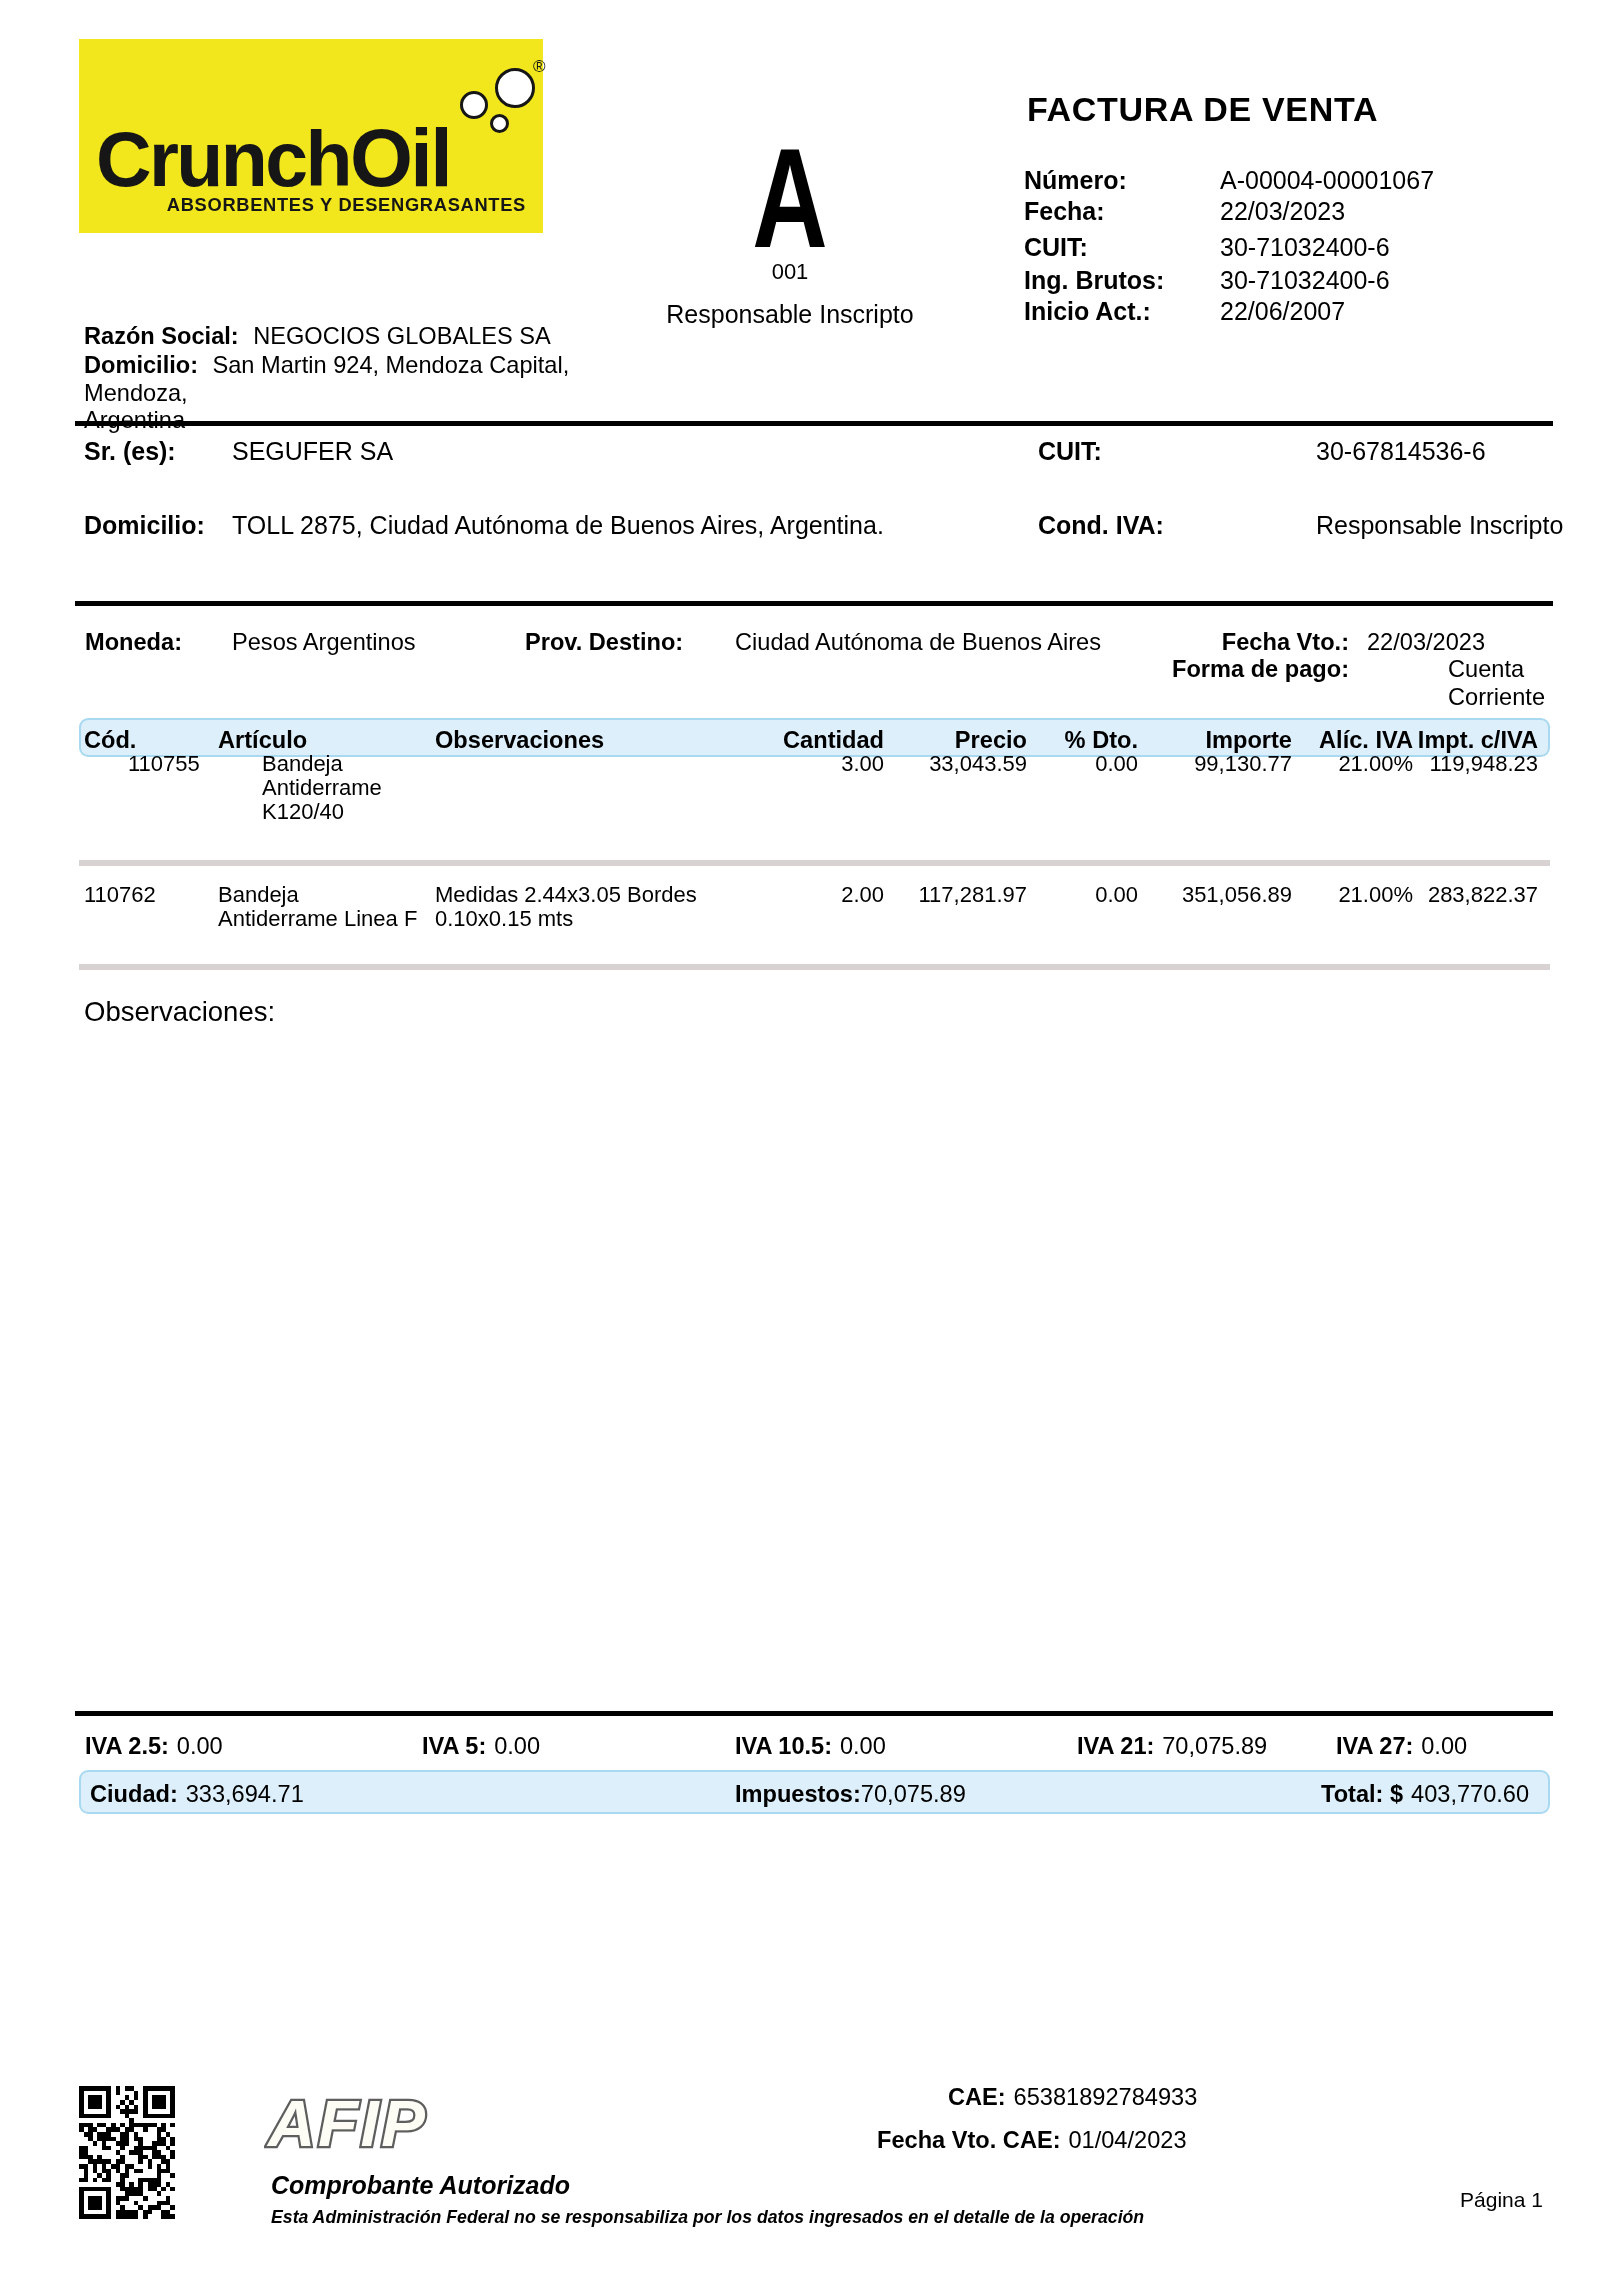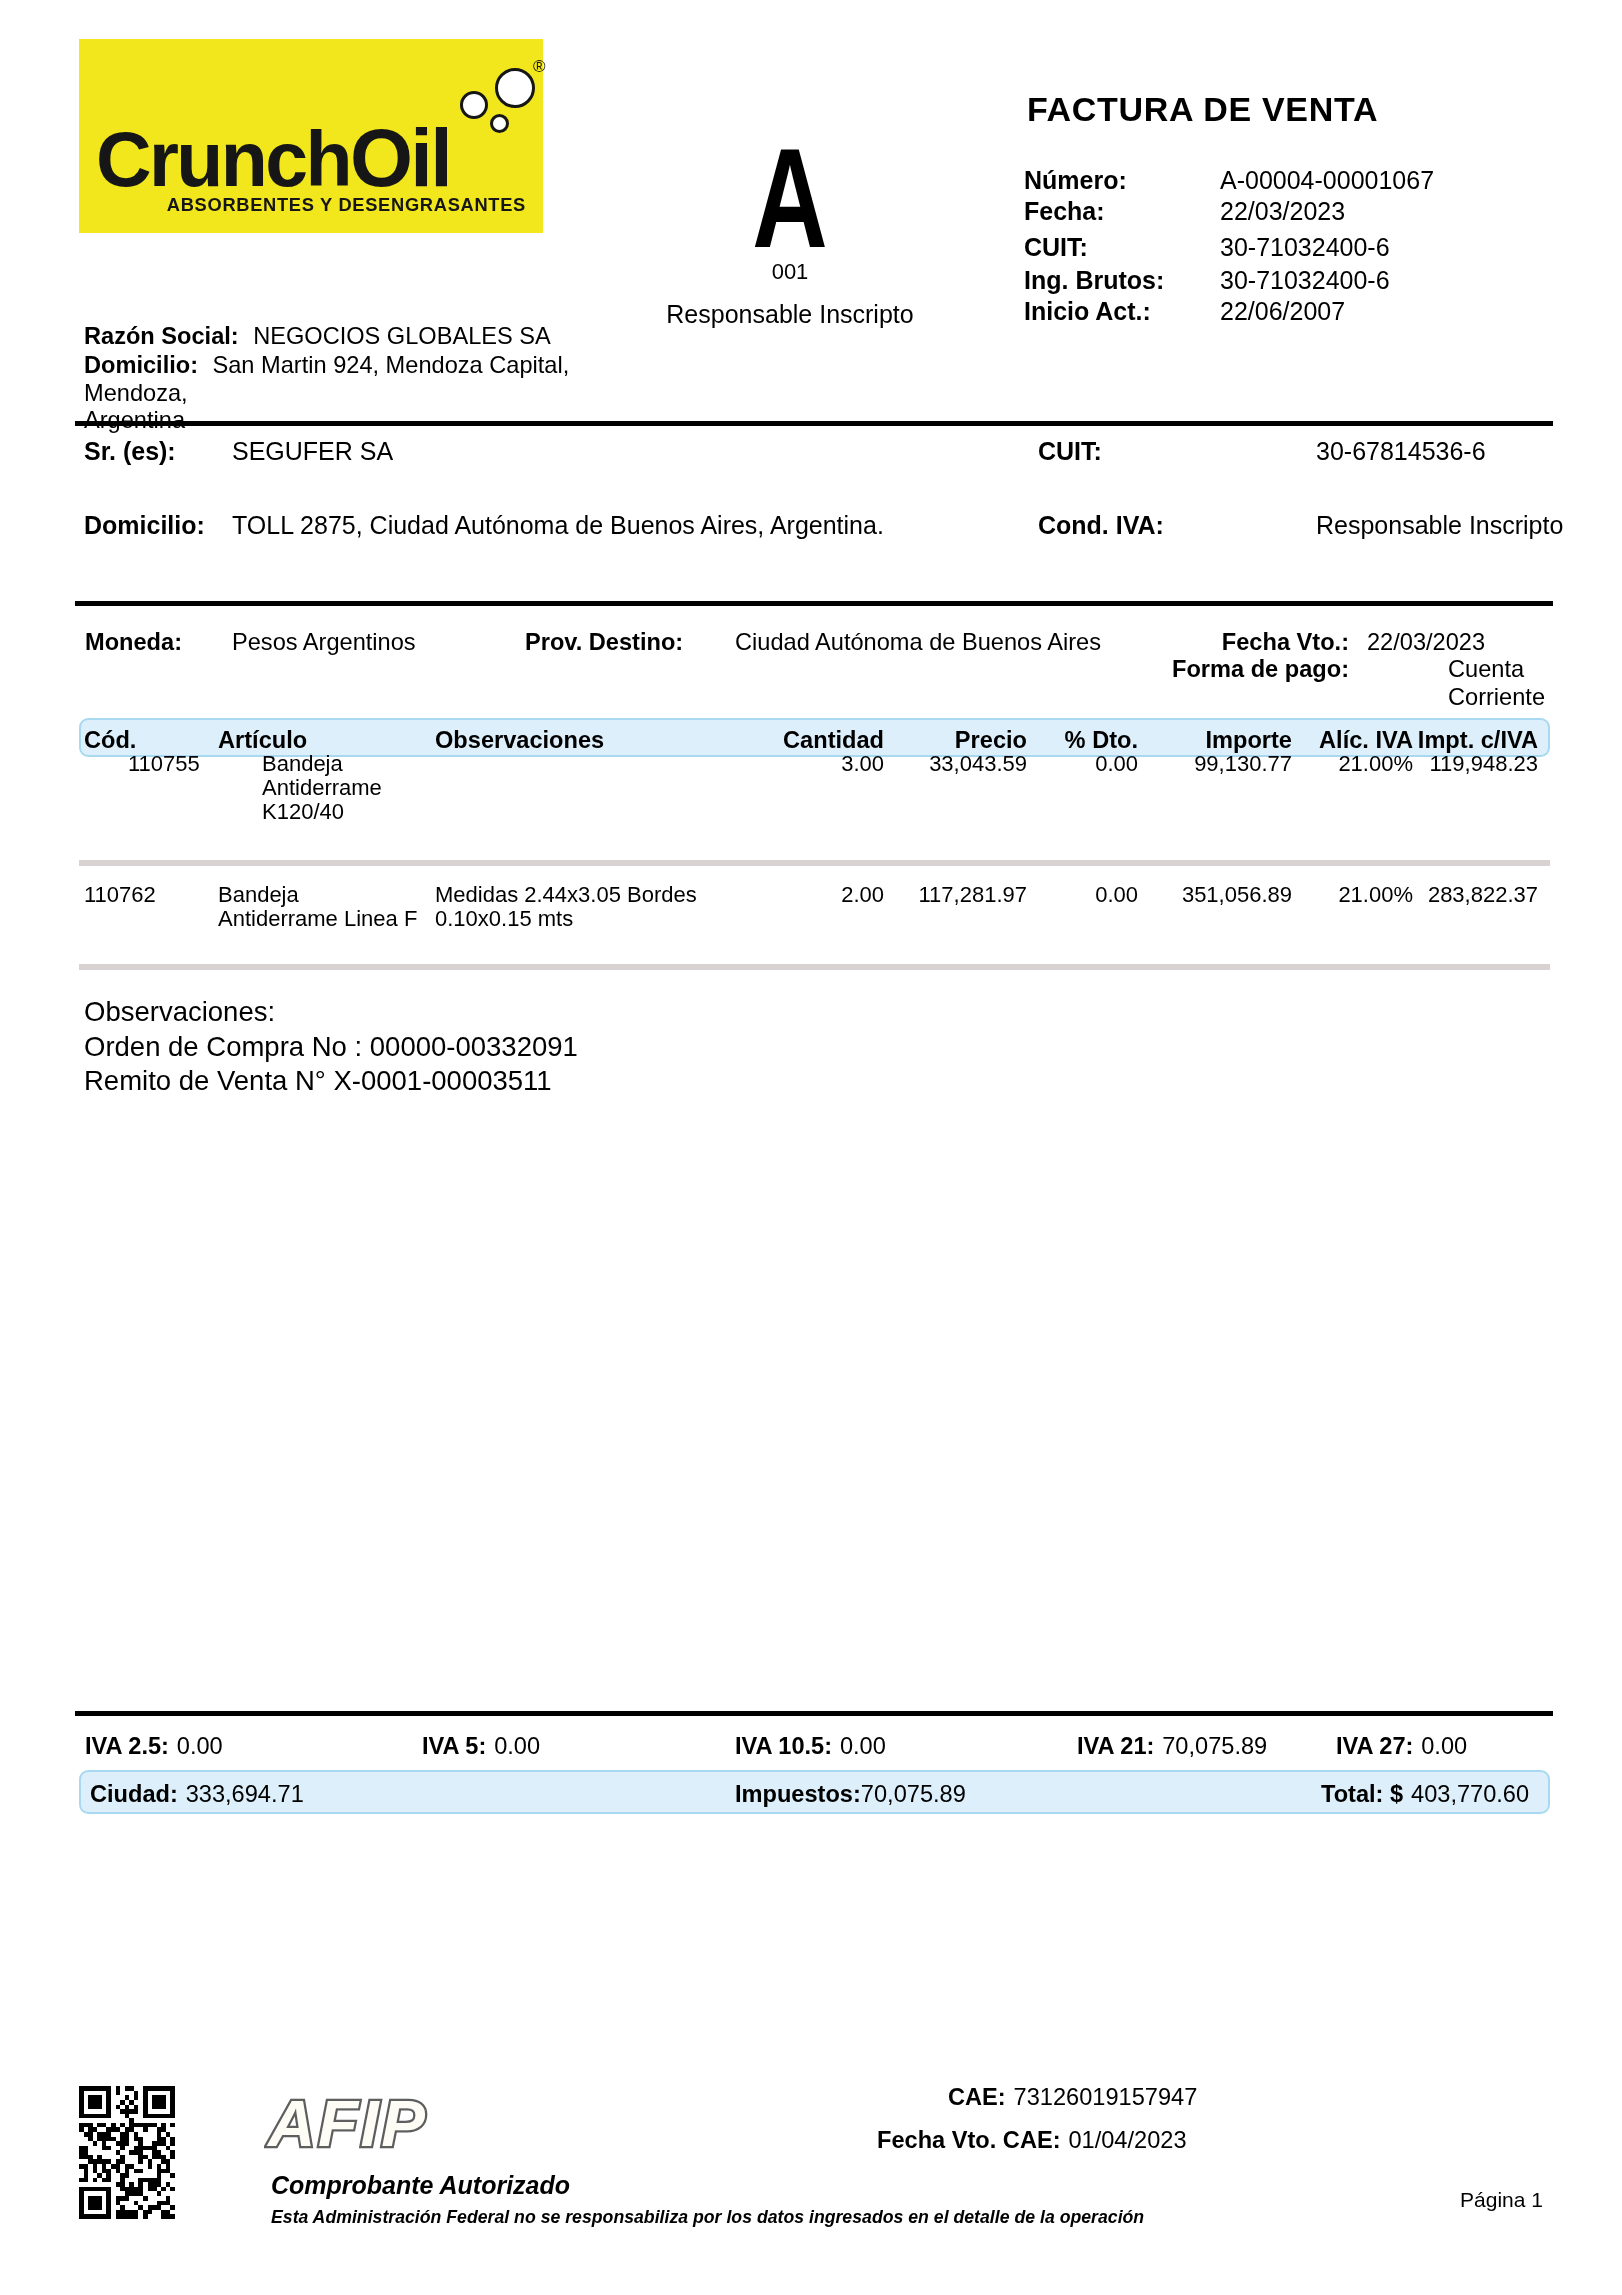--- a/index.html
+++ b/index.html
@@ -171,22 +171,20 @@
   <span class="cell r2 num col-cant">2.00</span>
   <span class="cell r2 num col-precio">117,281.97</span>
   <span class="cell r2 num col-dto">0.00</span>
   <span class="cell r2 num col-imp">351,056.89</span>
   <span class="cell r2 num col-alic">21.00%</span>
   <span class="cell r2 num col-impt">283,822.37</span>
 
   <div class="divider" style="top:964px"></div>
 
   <div class="obs-title">Observaciones:</div>
-  <div class="obs-body pre">Orden de Compra  No : 00000-00332091
-Remito de Venta N° X-0001-00003511</div>
 
   <div class="rule" style="top:1711px"></div>
 
   <div class="iva" style="left:85px">
     <b>IVA 2.5:</b><span class="gap">0.00</span>
   </div>
   <div class="iva" style="left:422px">
     <b>IVA 5:</b><span class="gap">0.00</span>
   </div>
   <div class="iva" style="left:735px">
@@ -435,21 +433,21 @@
         <rect x="0" y="22" width="7" height="7" fill="#000"></rect>
         <rect x="1" y="23" width="5" height="5" fill="#fff"></rect>
         <rect x="2" y="24" width="3" height="3" fill="#000"></rect>
       </svg></div>
 
   <svg class="afip" width="236" height="79" viewBox="0 0 360 120" xmlns="http://www.w3.org/2000/svg">
     <text x="6" y="94" font-family="Liberation Sans, sans-serif" font-size="100" font-weight="bold" font-style="italic" letter-spacing="4" fill="#fdfdf6" stroke="#5e5e5e" stroke-width="7" paint-order="stroke">AFIP</text>
   </svg>
 
   <div class="cae1">
-    <b>CAE:</b><span class="gap">73126019157947</span>
+    <b>CAE:</b><span class="gap">65381892784933</span>
   </div>
   <div class="cae2">
     <b>Fecha Vto. CAE:</b><span class="gap">01/04/2023</span>
   </div>
 
   <div class="autorizado">Comprobante Autorizado</div>
   <div class="disclaimer">Esta Administración Federal no se responsabiliza por los datos ingresados en el detalle de la operación</div>
   <div class="pagina">Página 1</div>
 
 </div>

